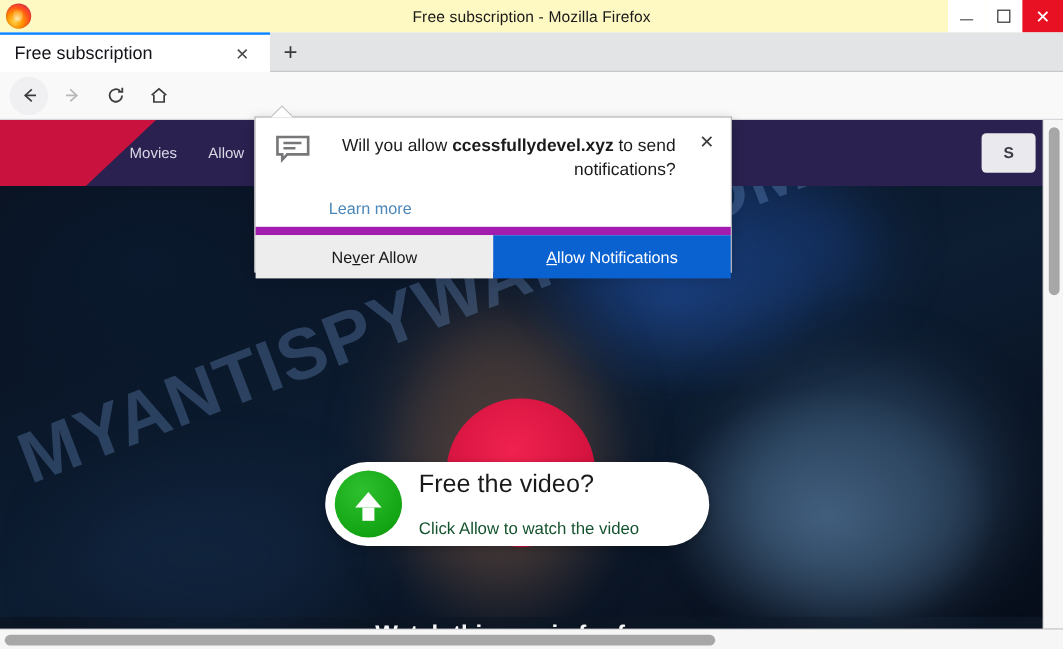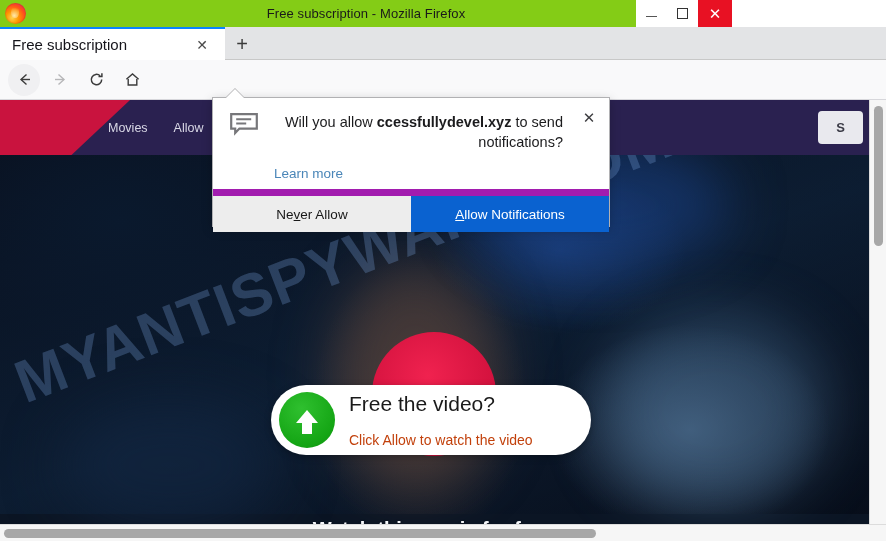--- a/index.html
+++ b/index.html
@@ -13,22 +13,22 @@
   #app {
     position: relative;
     width: 886px; height: 541px;
     overflow: hidden;
     background: #ffffff;
   }
 
   
   .titlebar {
     position: absolute; left: 0; top: 0;
-    width: 732px; height: 27px;
-    background: #84cc16;
+    width: 886px; height: 27px;
+    background: #fef9c3;
     display: flex; align-items: flex-start;
   }
   .ff-logo {
     position: absolute; left: 5px; top: 3px;
     width: 21px; height: 21px;
     border-radius: 50%;
     background: radial-gradient(circle at 35% 70%, #ffd44d 0%, #ff9500 32%, #ff4b1f 62%, #c9246f 100%);
     box-shadow: inset 0 0 0 1px rgba(0,0,0,0.08);
   }
   .ff-logo::after {
@@ -253,21 +253,21 @@
     margin-top: -7px;
   }
   .arrow-up::after{
     content:""; position:absolute;
     left:-5px; top:13px;
     width:10px; height:11px;
     background:#ffffff;
   }
   .play-texts { margin-left: 14px; }
   .play-title { font-size: 21px; color: #1a1a1a; line-height: 1.1; }
-  .play-sub { font-size: 14px; color: #c2410c; margin-top: 17px; }
+  .play-sub { font-size: 14px; color: #14532d; margin-top: 17px; }
 
   .hero-caption {
     position: absolute;
     left: 0; top: 418px; width: 869px;
     text-align: center;
     font-size: 20px; font-weight: 700;
     color: #f4f6f9;
     text-shadow: 0 1px 3px rgba(0,0,0,0.45);
   }
 

